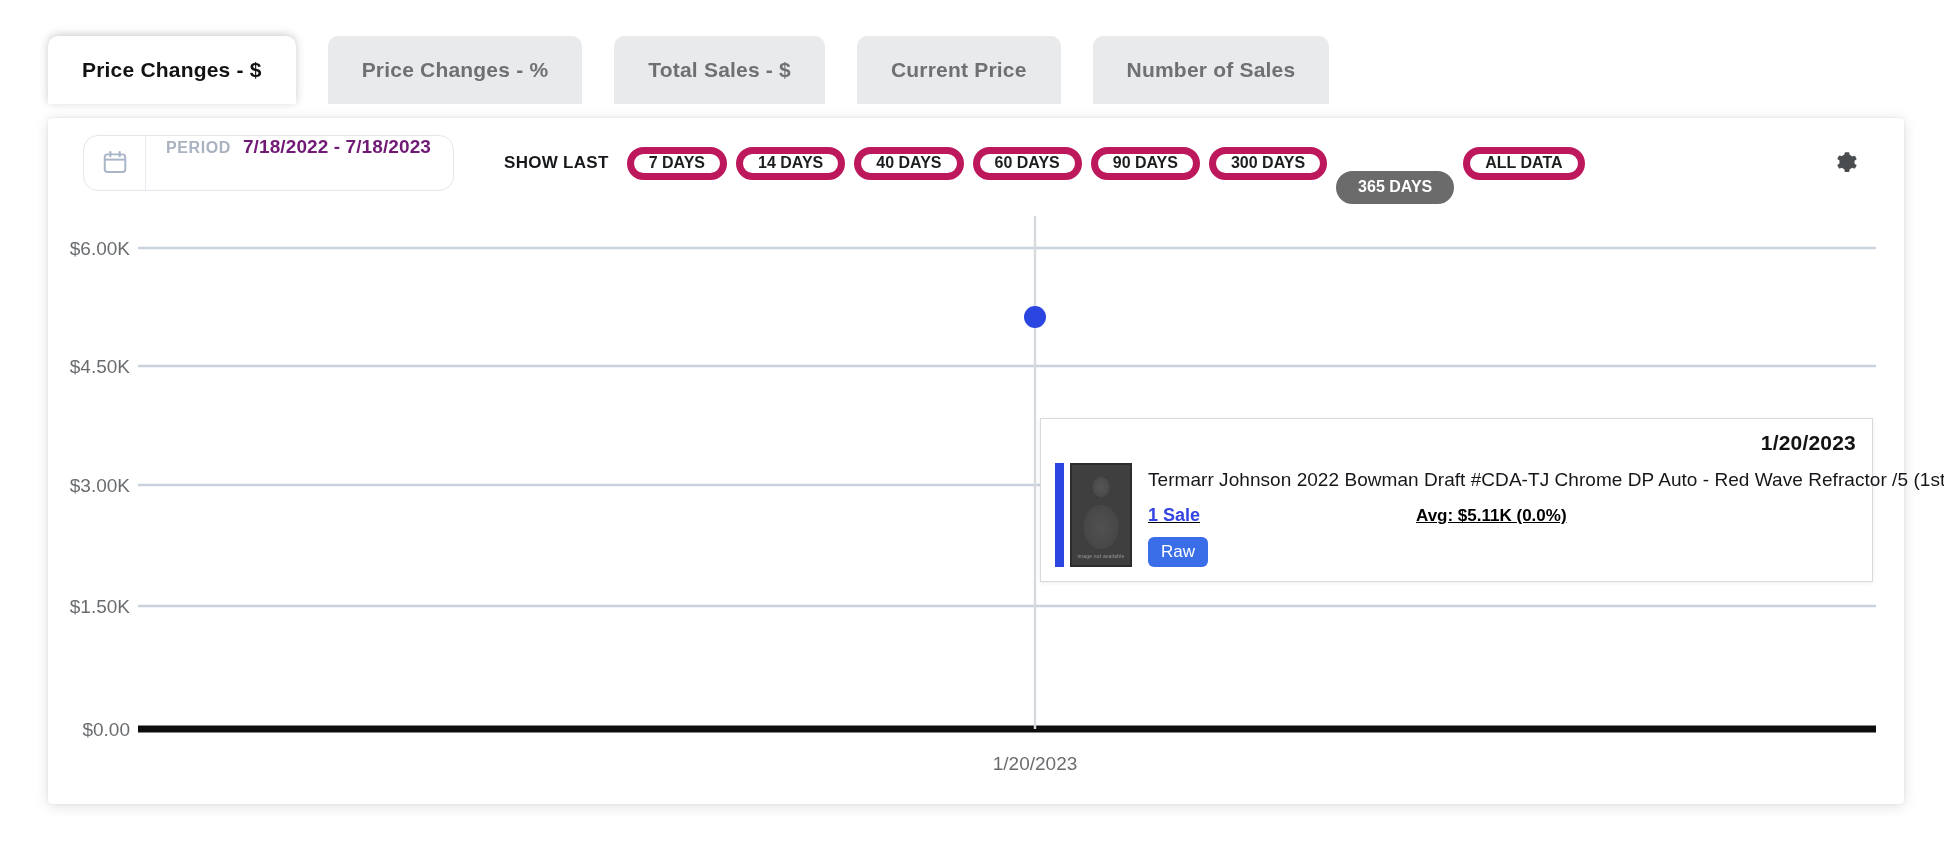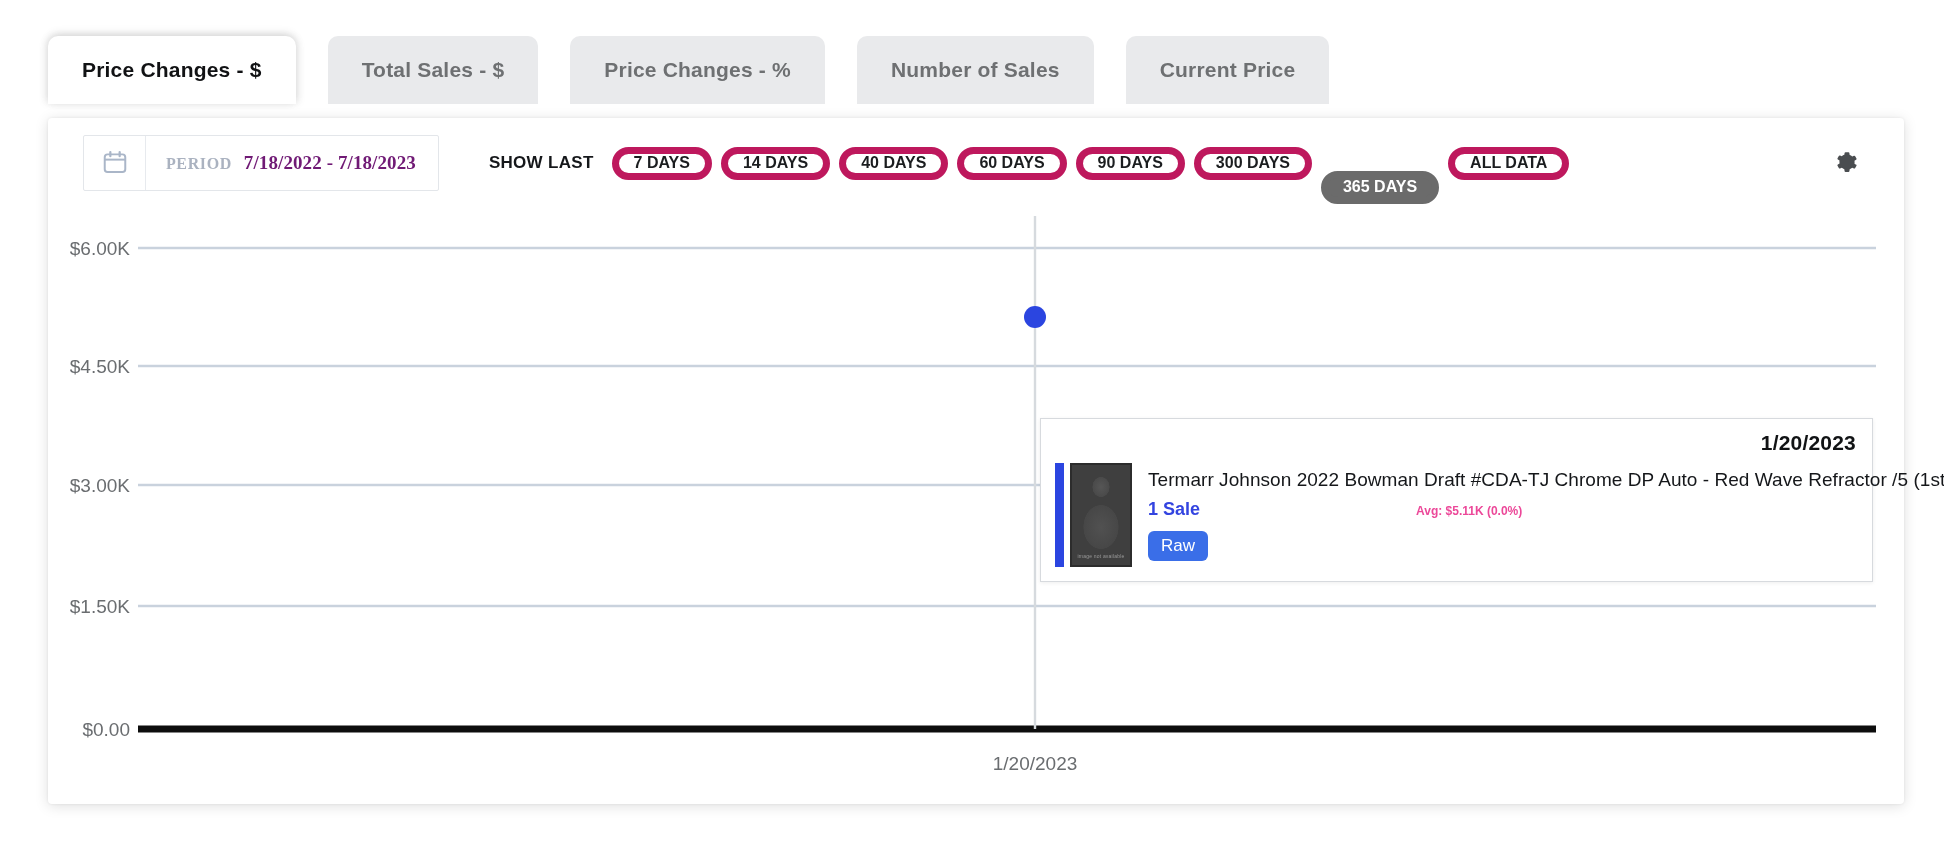--- a/index.html
+++ b/index.html
@@ -75,27 +75,26 @@
     top: 0;
     width: 100%;
     height: 90px;
     display: flex;
     align-items: center;
     padding: 0 40px 0 35px;
   }
 
   .period-box {
     display: flex;
-    align-items: center;
+    align-items: flex-start;
     height: 56px;
     border: 1px solid #e3e6ea;
-    border-radius: 2px;
+    border-radius: 15px;
     background: #fff;
     cursor: pointer;
-    font-family: Liberation Serif, serif;
   }
   .cal-cell {
     width: 62px;
     height: 100%;
     display: flex;
     align-items: center;
     justify-content: center;
     border-right: 1px solid #e7eaee;
   }
   .period-text {
@@ -255,35 +254,36 @@
     flex: 1 1 auto;
     min-width: 0;
   }
   .tt-title {
     font-size: 19px;
     color: #15171a;
     white-space: nowrap;
     letter-spacing: 0.05px;
   }
   .tt-stats {
-    margin-top: 8px;
+    margin-top: 14px;
     display: flex;
     align-items: baseline;
+    text-decoration: underline;
   }
   .tt-sales {
     font-size: 18px;
     font-weight: bold;
     color: #3344e0;
     width: 268px;
     flex: 0 0 auto;
   }
   .tt-avg {
-    font-size: 12px;
-    font-weight: bold;
-    color: #ec4899;
+    font-size: 17px;
+    font-weight: bold;
+    color: #000000;
     white-space: nowrap;
   }
   .tt-badge {
     margin-top: 11px;
     display: inline-flex;
     align-items: center;
     justify-content: center;
     height: 30px;
     padding: 0 13px;
     border-radius: 6px;
@@ -298,30 +298,30 @@
 </head>
 <body>
 
 <div id="root">
 
   <div class="tabbar">
     <div class="tab active">
       <span>Price Changes - $</span>
     </div>
     <div class="tab">
+      <span>Price Changes - %</span>
+    </div>
+    <div class="tab">
       <span>Total Sales - $</span>
     </div>
     <div class="tab">
-      <span>Price Changes - %</span>
+      <span>Current Price</span>
     </div>
     <div class="tab">
       <span>Number of Sales</span>
-    </div>
-    <div class="tab">
-      <span>Current Price</span>
     </div>
   </div>
 
   <div class="panel">
 
     <div class="controls">
 
       <div class="period-box">
         <div class="cal-cell">
           <svg width="28" height="28" viewBox="0 0 24 24" fill="none">

